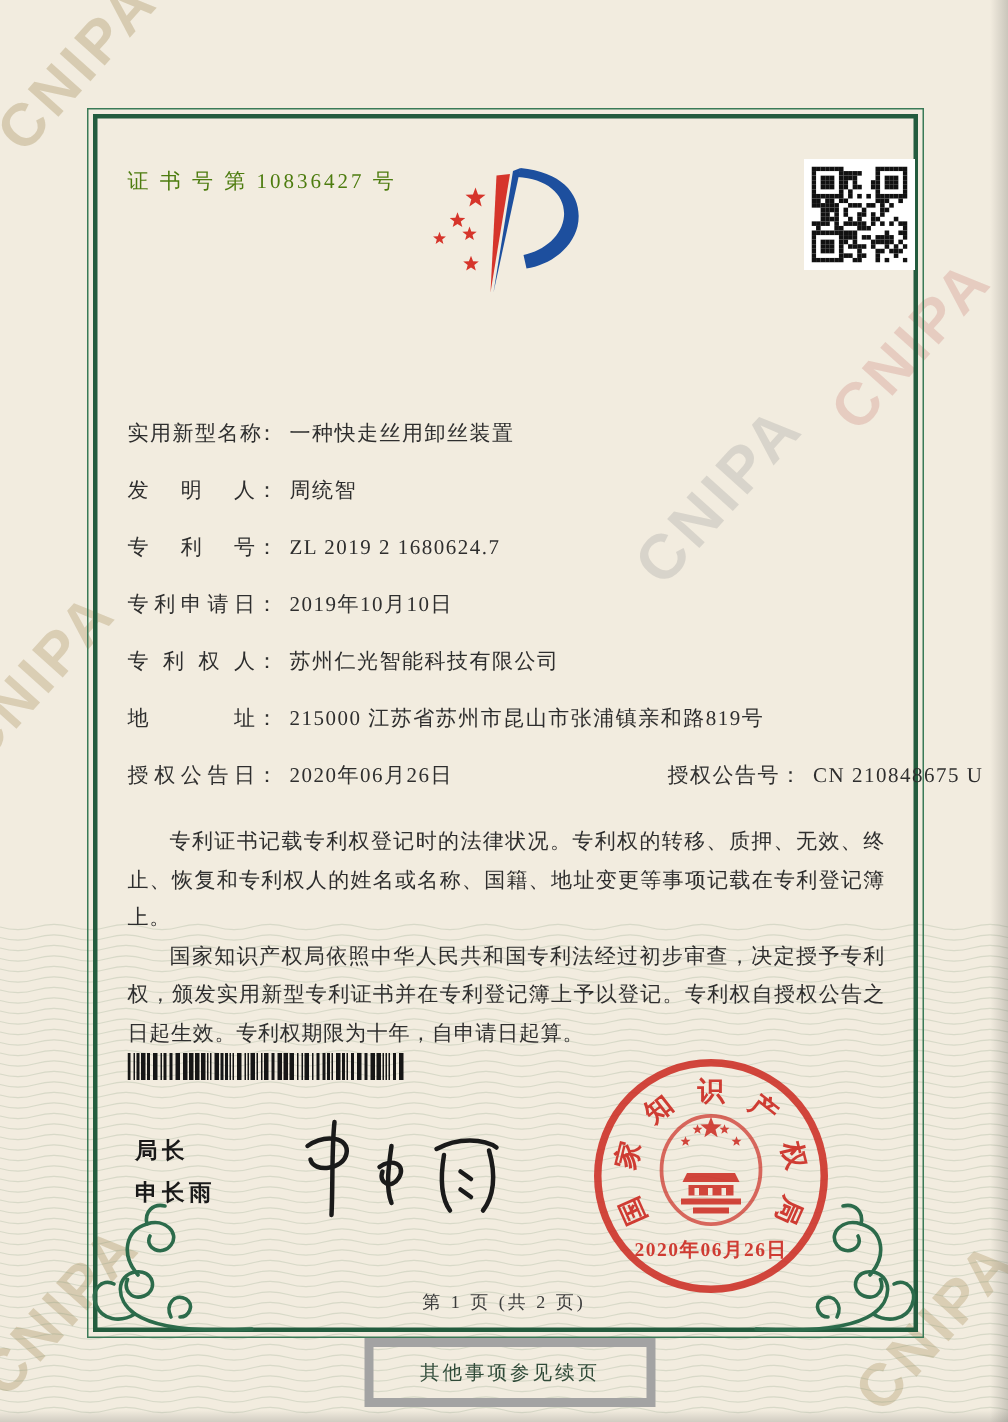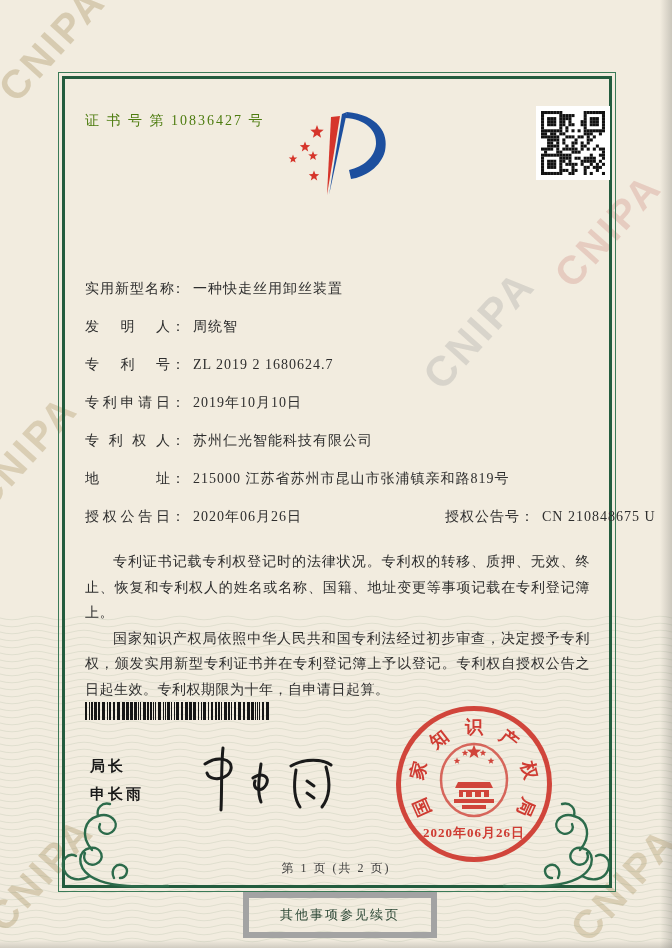--- a/index.html
+++ b/index.html
@@ -18,21 +18,21 @@
   .title{position:absolute;left:0;top:200px;width:100%;text-align:center;margin:0;
       font-size:32px;font-weight:700;letter-spacing:9px;padding-left:9px;box-sizing:border-box;color:#1f1f1f;}
   .frow{position:absolute;left:85px;font-size:14px;letter-spacing:1px;white-space:nowrap;}
   .flabel{display:inline-block;width:86px;text-align:justify;text-align-last:justify;}
   .fval{margin-left:7px;}
   .grant2{position:absolute;left:360px;top:0;}
   .paras{position:absolute;left:85px;top:549px;width:505px;font-size:14px;line-height:25.5px;
       letter-spacing:.5px;text-align:justify;}
   .paras p{margin:0;text-indent:2em;}
   .barcode{position:absolute;left:85px;top:702px;}
-  .director{position:absolute;left:90px;top:754px;font-family:Liberation Mono, monospace;
+  .director{position:absolute;left:90px;top:754px;font-family:Liberation Sans, sans-serif;
       font-size:15px;font-weight:600;letter-spacing:3px;color:#1a1a1a;line-height:28px;}
   .sig{position:absolute;left:195px;top:736px;}
   .seal{position:absolute;left:396px;top:706px;width:156px;height:156px;}
   .seal-ring{position:absolute;inset:0;border-radius:50%;border:5px solid rgba(204,45,36,.88);}
   .seal-char{position:absolute;left:50%;top:50%;font-size:18px;font-weight:700;
       color:rgba(204,45,36,.92);font-family:"Liberation Serif","DejaVu Serif",serif;}
   .seal-date{position:absolute;left:0;top:118px;width:100%;text-align:center;font-size:13px;
       letter-spacing:1px;color:rgba(204,45,36,.92);font-weight:600;}
   .pageinfo{position:absolute;left:0;top:860px;width:672px;text-align:center;font-size:12px;
       letter-spacing:2px;color:#3c3c3c;}

